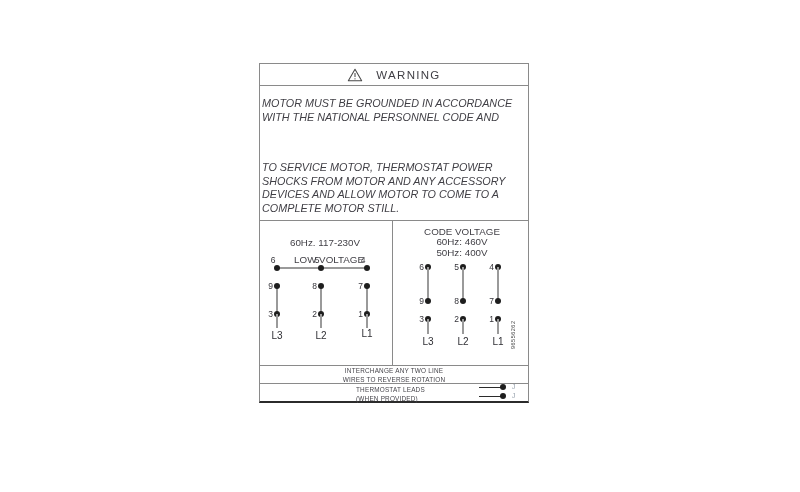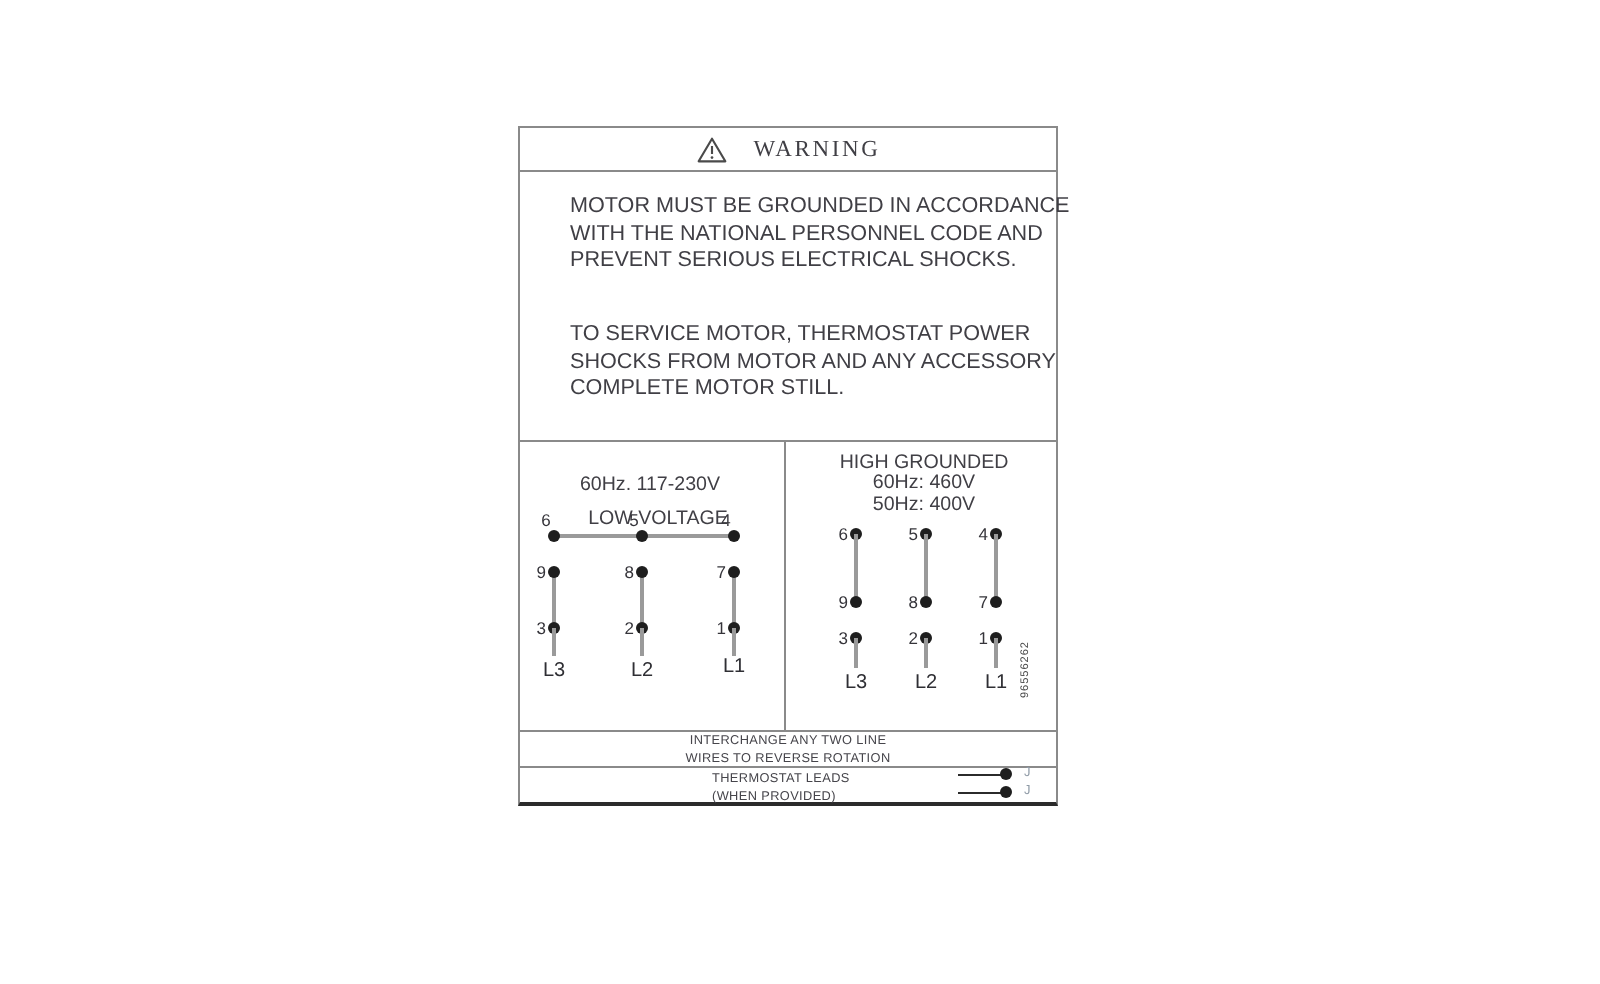--- a/index.html
+++ b/index.html
@@ -8,25 +8,25 @@
   .canvas { position:relative; width:800px; height:492px; background:#ffffff; }
 
   .label { position:absolute; left:259px; top:63px; width:270px; height:340px;
     border:1px solid #8a8a8a; border-bottom:2px solid #2b2b2b; background:#ffffff; }
 
   
   .header { position:absolute; left:0; top:0; width:100%; height:22px;
     border-bottom:1px solid #8a8a8a; display:flex; align-items:center;
     justify-content:center; gap:13px; }
   .tri-icon { width:16px; height:14px; display:block; }
-  .header-title { font-size:11.5px; letter-spacing:1.3px; color:#403f45;font-family:Liberation Serif, serif; }
+  .header-title { font-size:11.5px; letter-spacing:1.3px; color:#403f45; }
 
   
-  .para { position:absolute; left:25px; font-size:10.8px; line-height:13.7px;
-    color:#403f45; white-space:nowrap; }
+  .para { position:absolute; left:2px; font-size:10.8px; line-height:13.7px;
+    color:#403f45; white-space:nowrap;font-style:italic; }
   .para-1 { top:33px; }
   .para-2 { top:97px; }
 
   
   .hline { position:absolute; left:0; width:100%; height:1px; background:#8a8a8a; }
   .hl-1 { top:156px; } .hl-2 { top:301px; } .hl-3 { top:319px; }
   .vdiv { position:absolute; left:132px; top:156px; width:1px; height:145px; background:#8a8a8a; }
 
   
   .vt { position:absolute; text-align:center; color:#403f45; font-size:9.8px; line-height:11px; }
@@ -73,25 +73,25 @@
         <path d="M12 2 L22 19 L2 19 Z" fill="none" stroke="#4a4a4a" stroke-width="1.6" stroke-linejoin="round"></path>
         <line x1="12" y1="7.5" x2="12" y2="13.5" stroke="#4a4a4a" stroke-width="1.6"></line>
         <circle cx="12" cy="16.2" r="1" fill="#4a4a4a"></circle>
       </svg>
       <span class="header-title">WARNING</span>
     </div>
 
     <div class="para para-1">
       <div>MOTOR MUST BE GROUNDED IN ACCORDANCE</div>
       <div>WITH THE NATIONAL PERSONNEL CODE AND</div>
-      <div>PREVENT SERIOUS ELECTRICAL SHOCKS.</div>
     </div>
     <div class="para para-2">
       <div>TO SERVICE MOTOR, THERMOSTAT POWER</div>
       <div>SHOCKS FROM MOTOR AND ANY ACCESSORY</div>
+      <div>DEVICES AND ALLOW MOTOR TO COME TO A</div>
       <div>COMPLETE MOTOR STILL.</div>
     </div>
 
     <div class="hline hl-1"></div>
     <div class="vdiv"></div>
     <div class="hline hl-2"></div>
     <div class="hline hl-3"></div>
 
     <div class="vt lv-title">LOW VOLTAGE</div>
     <div class="vt lv-sub">60Hz. 117-230V</div>
@@ -123,21 +123,21 @@
     <div class="dot" style="left:104px;top:247px"></div>
 
     <div class="wire" style="left:16px;top:250px;width:2px;height:14px"></div>
     <div class="wire" style="left:60px;top:250px;width:2px;height:14px"></div>
     <div class="wire" style="left:106px;top:250px;width:2px;height:14px"></div>
 
     <div class="llabel" style="left:5px;top:266px">L3</div>
     <div class="llabel" style="left:49px;top:266px">L2</div>
     <div class="llabel" style="left:95px;top:264px">L1</div>
 
-    <div class="vt hv-title">HIGH GROUNDED</div>
+    <div class="vt hv-title">CODE VOLTAGE</div>
     <div class="vt hv-sub1">60Hz: 460V</div>
     <div class="vt hv-sub2">50Hz: 400V</div>
 
     <div class="tnum left" style="left:151px;top:198px">6</div>
     <div class="tnum left" style="left:186px;top:198px">5</div>
     <div class="tnum left" style="left:221px;top:198px">4</div>
     <div class="dot" style="left:165px;top:200px"></div>
     <div class="dot" style="left:200px;top:200px"></div>
     <div class="dot" style="left:235px;top:200px"></div>
 

